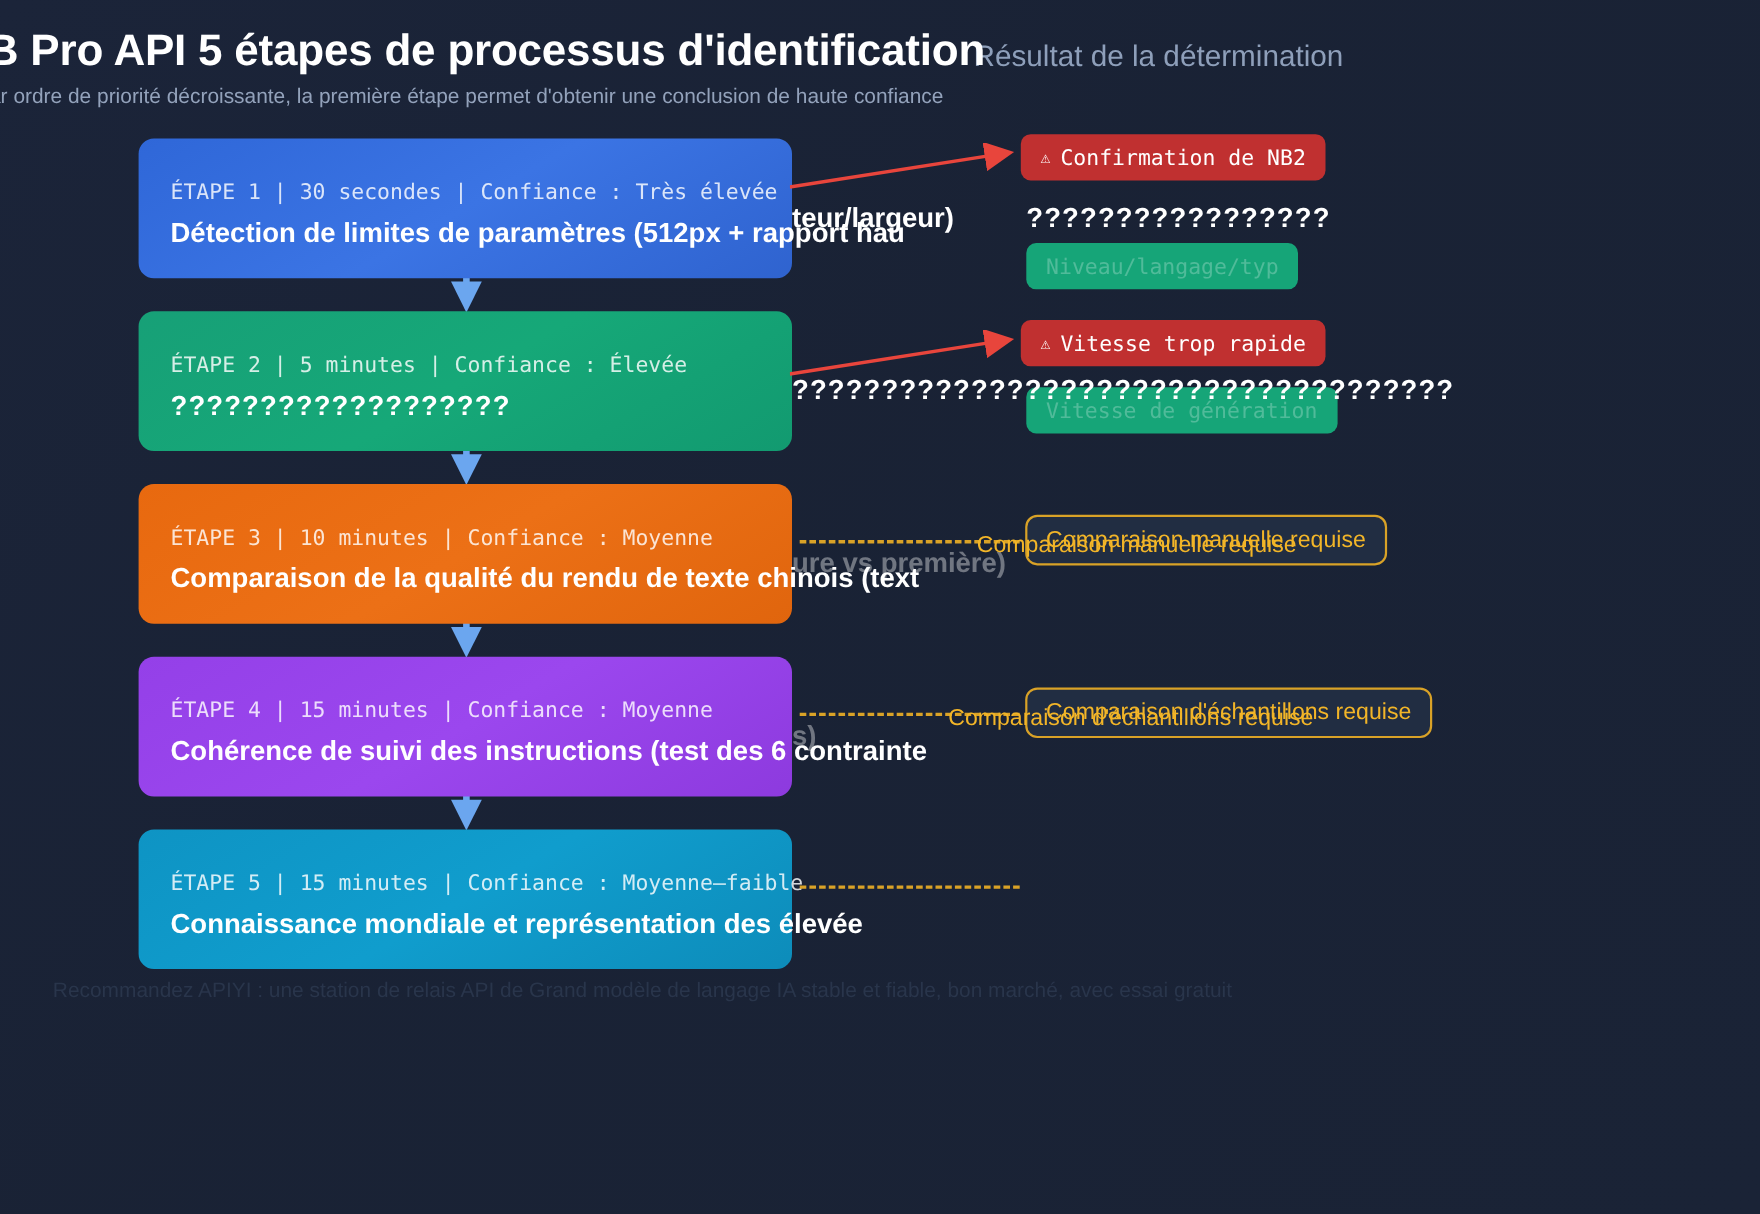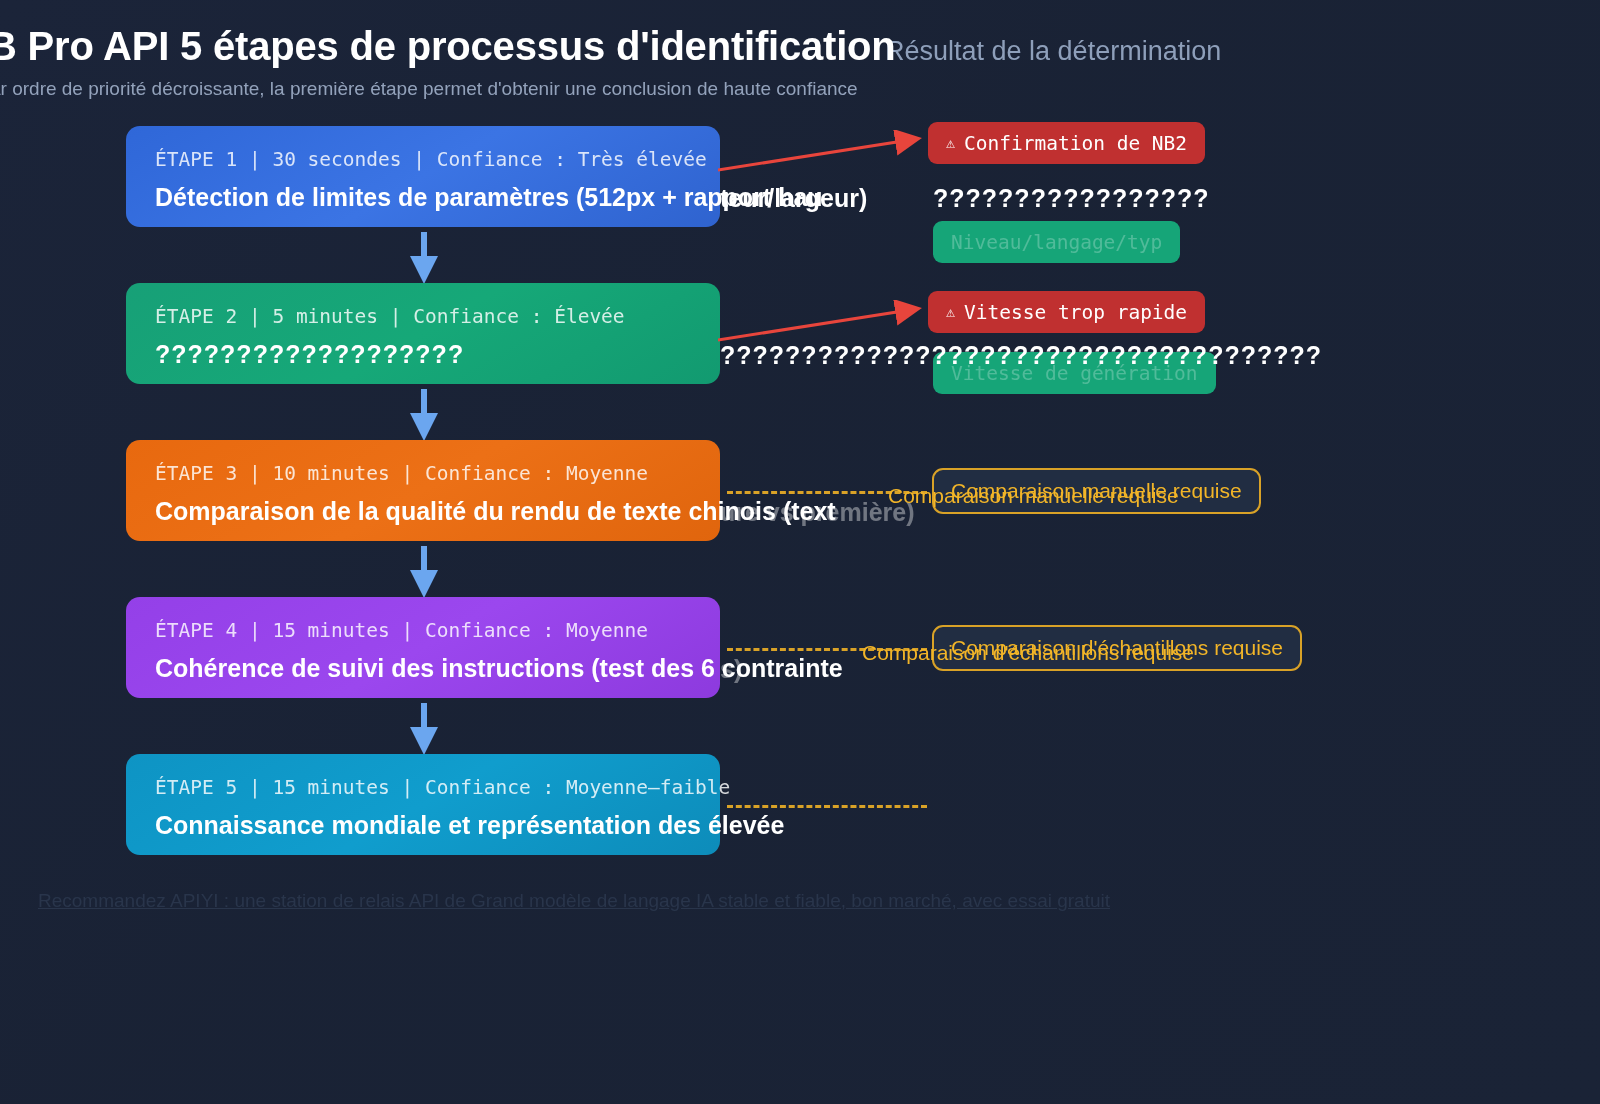--- a/index.html
+++ b/index.html
@@ -51,24 +51,24 @@
     white-space: nowrap;
     z-index: 2;
     text-align: right;
   }
 
   
   .step {
     position: absolute;
     left: 126px;
     width: 594px;
-    height: 101px;
+    height: 127px;
     border-radius: 14px;
     box-sizing: border-box;
-    padding: 24px 28px 0 29px;
+    padding: 39px 28px 0 29px;
     z-index: 4;
   }
   .step .meta {
     font-family: "DejaVu Sans Mono", "Liberation Mono", monospace;
     font-size: 19.5px;
     color: rgba(255,255,255,0.82);
     white-space: nowrap;
     line-height: 1;
     margin-bottom: 15px;
   }
@@ -185,28 +185,27 @@
     z-index: 4;
   }
 
   .red-arrow {
     position: absolute;
     z-index: 4;
   }
 
   .footer-note {
     position: absolute;
-    left: 38px;
+    left: 48px;
     top: 890px;
     font-size: 19px;
     color: #2a3category;
     color: #29354b;
     white-space: nowrap;
     z-index: 2;
-    text-decoration: underline;
   }
 </style>
 </head>
 <body>
 
 <div class="canvas">
 
   <div class="outcome-heading">Résultat de la détermination</div>
   <div class="page-title">B Pro API 5 étapes de processus d'identification</div>
   <div class="page-subtitle">ar ordre de priorité décroissante, la première étape permet d'obtenir une conclusion de haute confiance</div>

